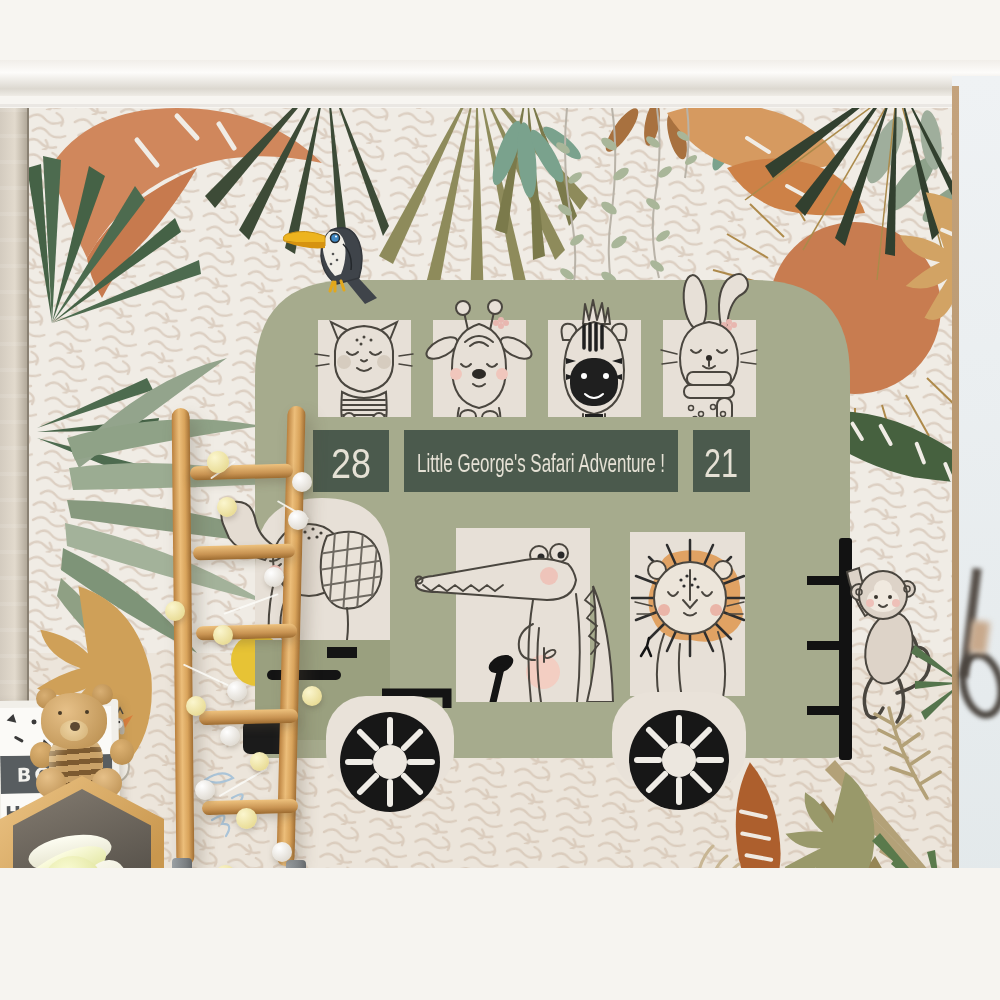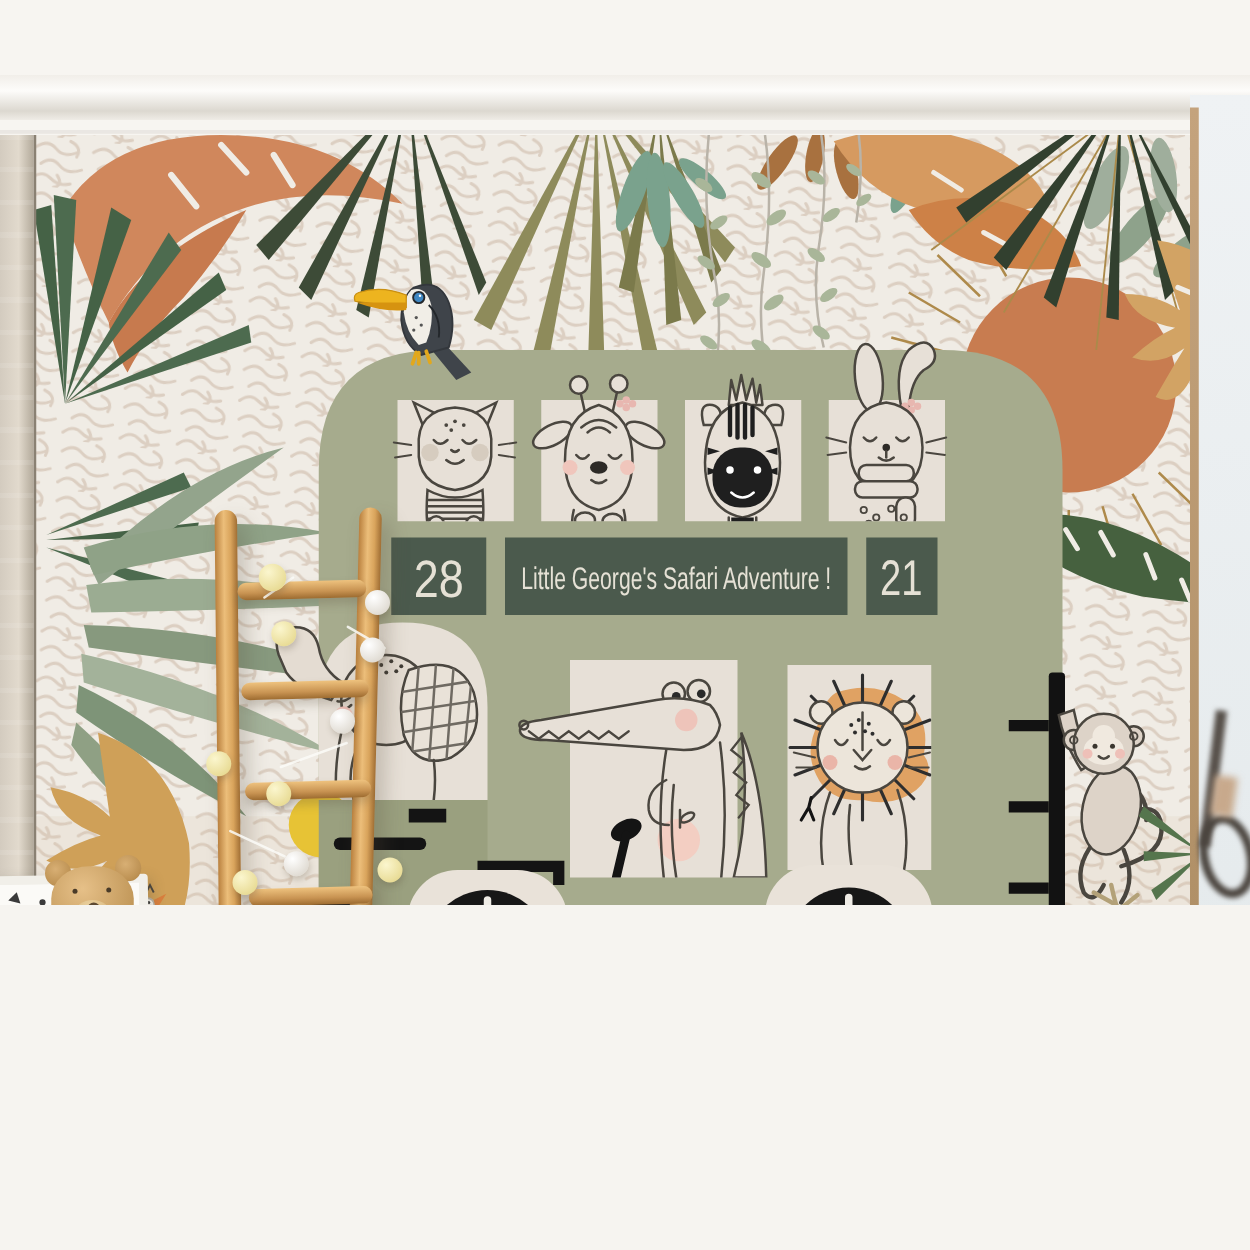--- a/index.html
+++ b/index.html
@@ -1,16 +1,16 @@
 <!DOCTYPE html>
 <html><head>
 <meta charset="utf-8">
 <style>
   html,body{margin:0;padding:0;background:#f6f4f0;}
-  .scene{position:relative;width:1000px;height:724px;overflow:hidden;font-family:"Liberation Sans",sans-serif;}
+  .scene{position:relative;width:1000px;height:868px;overflow:hidden;font-family:"Liberation Sans",sans-serif;}
   .abs{position:absolute;}
   
   .ceiling{left:0;top:0;width:1000px;height:108px;background:#f7f5f1;z-index:1;}
   .molding{left:0;top:60px;width:1000px;height:36px;background:linear-gradient(180deg,#f1eee9,#fdfcfa 35%,#dcd8d0 80%,#efece6);z-index:1;}
   .molding-line{left:0;top:104px;width:1000px;height:3px;background:rgba(90,80,60,.08);z-index:1;}
   
   .mural{left:27px;top:108px;width:931px;height:790px;z-index:1;background:#f0ece5;}
   
   .baseboard{left:0;top:896px;width:958px;height:28px;z-index:2;border-top:2px solid rgba(110,92,70,.35);
     background:repeating-linear-gradient(90deg,rgba(255,255,255,.16) 0 3px,transparent 3px 42px),linear-gradient(180deg,#a5947c,#c4b29a 40%,#9c8b73);}

